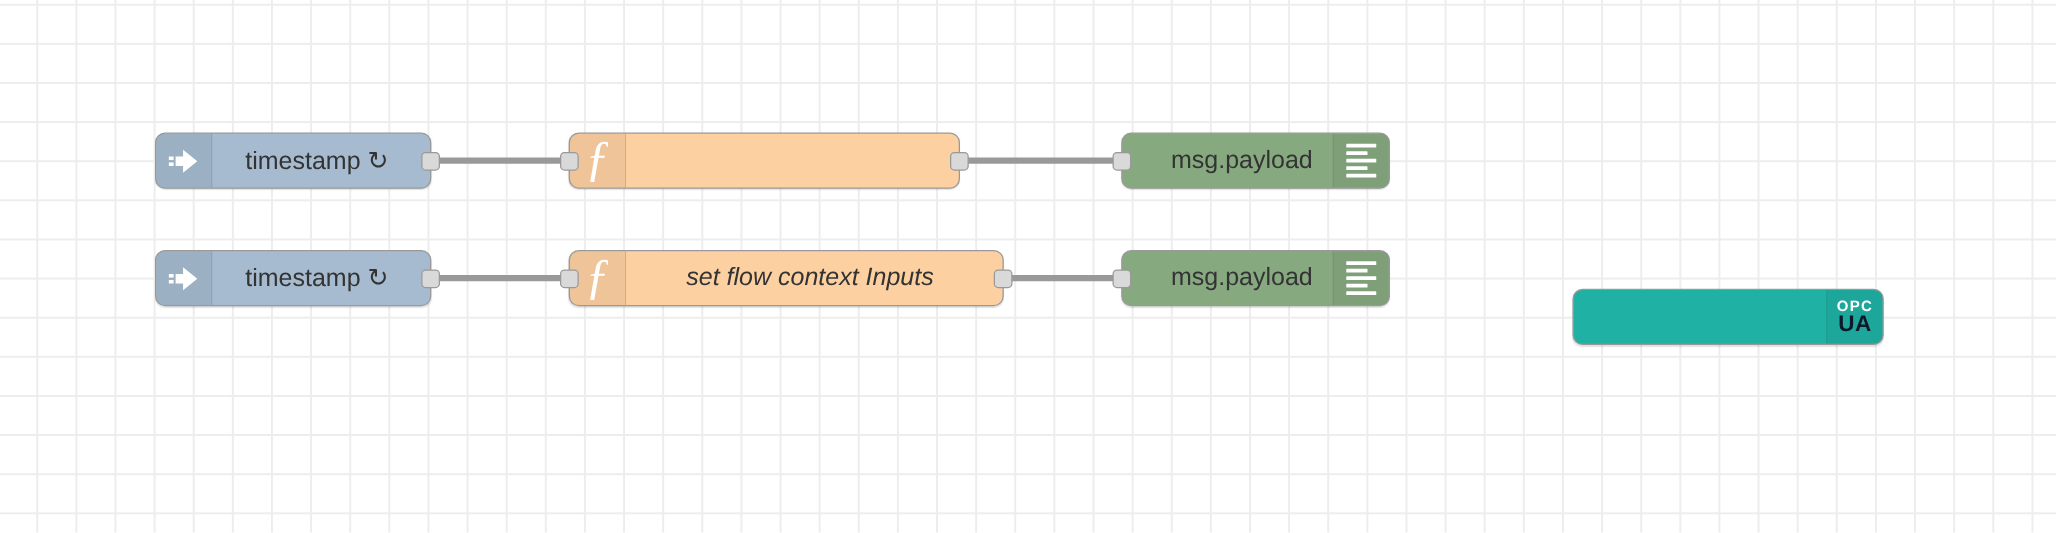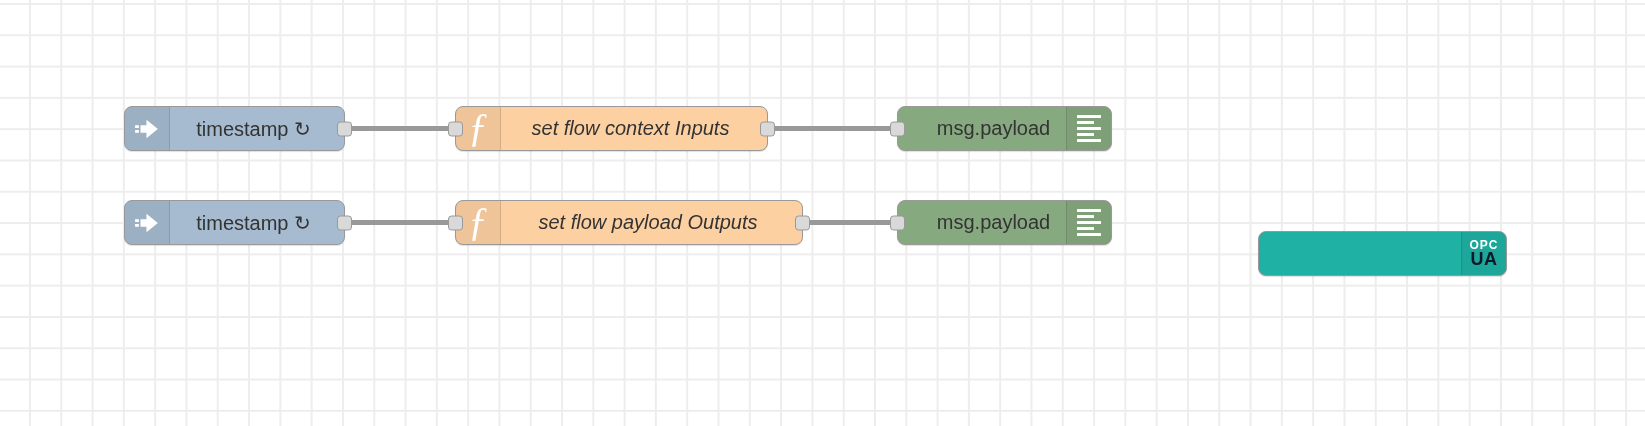--- a/index.html
+++ b/index.html
@@ -116,21 +116,20 @@
       </svg>
     </div>
     <div class="node-label after-icon">timestamp ↻</div>
     <div class="port out"></div>
   </div>
 
   <div class="node function" style="left:455px;top:106px;width:313px">
     <div class="icon-region left">
       <span class="fn-glyph">ƒ</span>
     </div>
-    <div class="node-label after-icon italic">set flow context Inputs</div>
     <div class="port in"></div>
     <div class="port out"></div>
   </div>
 
   <div class="node debug" style="left:897px;top:106px;width:215px">
     <div class="debug-toggle"></div>
     <div class="icon-region right">
       <div class="debug-lines">
         <span class="dl-long"></span>
           <span class="dl-short"></span>
@@ -155,21 +154,21 @@
       </svg>
     </div>
     <div class="node-label after-icon">timestamp ↻</div>
     <div class="port out"></div>
   </div>
 
   <div class="node function" style="left:455px;top:200px;width:348px">
     <div class="icon-region left">
       <span class="fn-glyph">ƒ</span>
     </div>
-    <div class="node-label after-icon italic">set flow payload Outputs</div>
+    <div class="node-label after-icon italic">set flow context Inputs</div>
     <div class="port in"></div>
     <div class="port out"></div>
   </div>
 
   <div class="node debug" style="left:897px;top:200px;width:215px">
     <div class="debug-toggle"></div>
     <div class="icon-region right">
       <div class="debug-lines">
         <span class="dl-long"></span>
           <span class="dl-short"></span>

